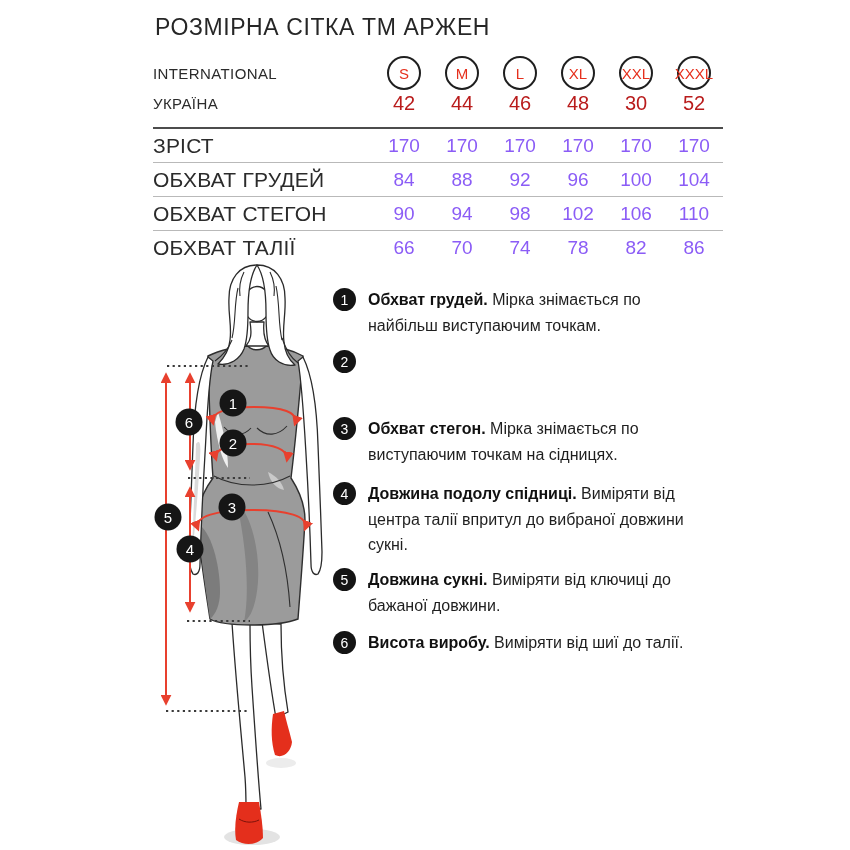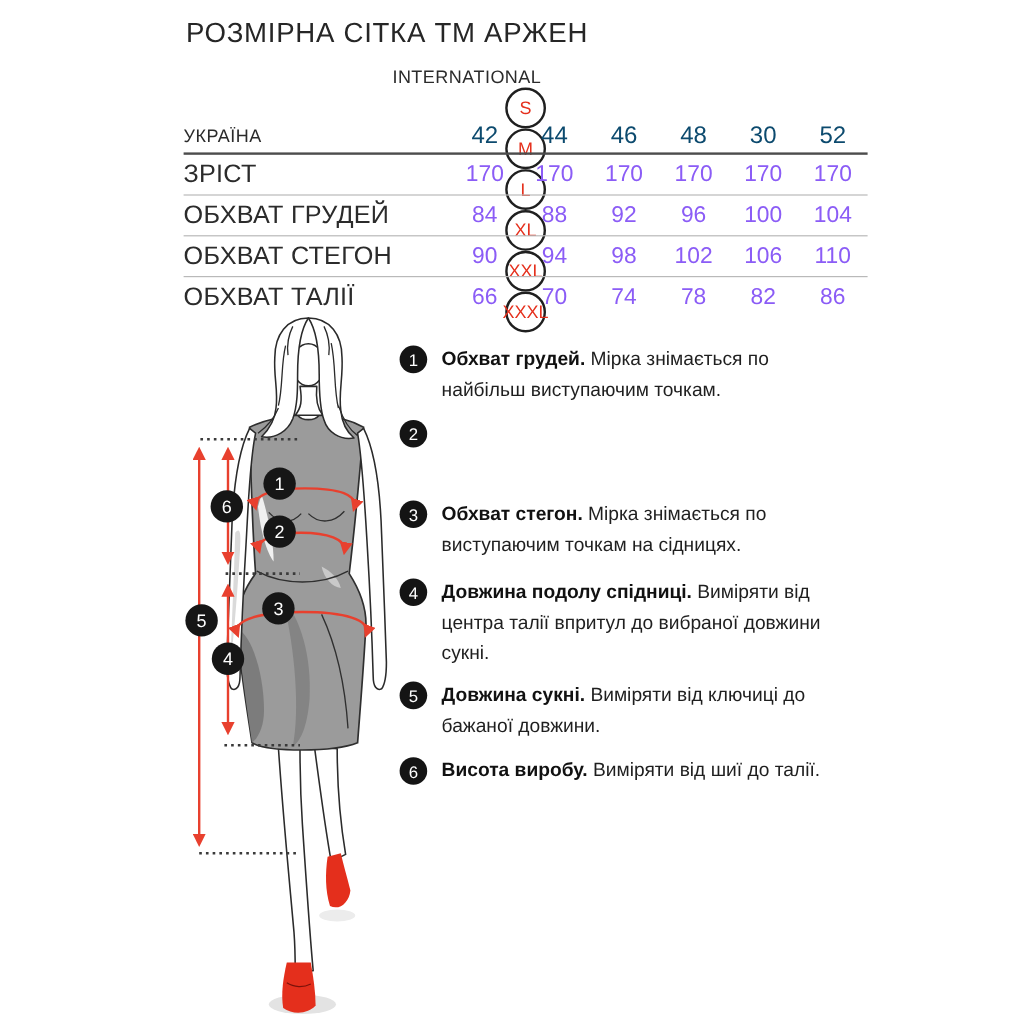--- a/index.html
+++ b/index.html
@@ -8,23 +8,23 @@
     font-family:"Liberation Sans","DejaVu Sans",sans-serif;color:#2b2b2b;
   }
   .page-title{
     position:absolute;left:155px;top:14px;font-size:23px;font-weight:500;
     letter-spacing:0.6px;color:#262626;
   }
   
   .trow{position:absolute;left:153px;width:570px;display:flex;align-items:center;}
   .tlabel{width:222px;font-size:15px;letter-spacing:0.4px;color:#2b2b2b;}
   .tcell{width:58px;display:flex;justify-content:center;align-items:center;}
-  .row-int{top:56px;height:34px;flex-direction:column;}
-  .row-ua{top:96px;height:34px;}
-  .ua-val{font-size:20px;color:#0c4a6e;}
+  .row-int{top:56px;height:34px;}
+  .row-ua{top:86px;height:34px;}
+  .ua-val{font-size:20px;color:#b91c1c;}
   .scircle{
     width:30px;height:30px;border:2px solid #1f1f1f;border-radius:50%;
     display:flex;justify-content:center;align-items:center;flex:none;
   }
   .scircle span{color:#e5301d;font-size:15px;white-space:nowrap;flex:none;}
   .mtable{
     position:absolute;left:153px;top:127px;width:570px;
     border-top:2px solid #4c4c4c;
   }
   .mrow{height:33px;display:flex;align-items:center;border-bottom:1px solid #b9b9b9;}

